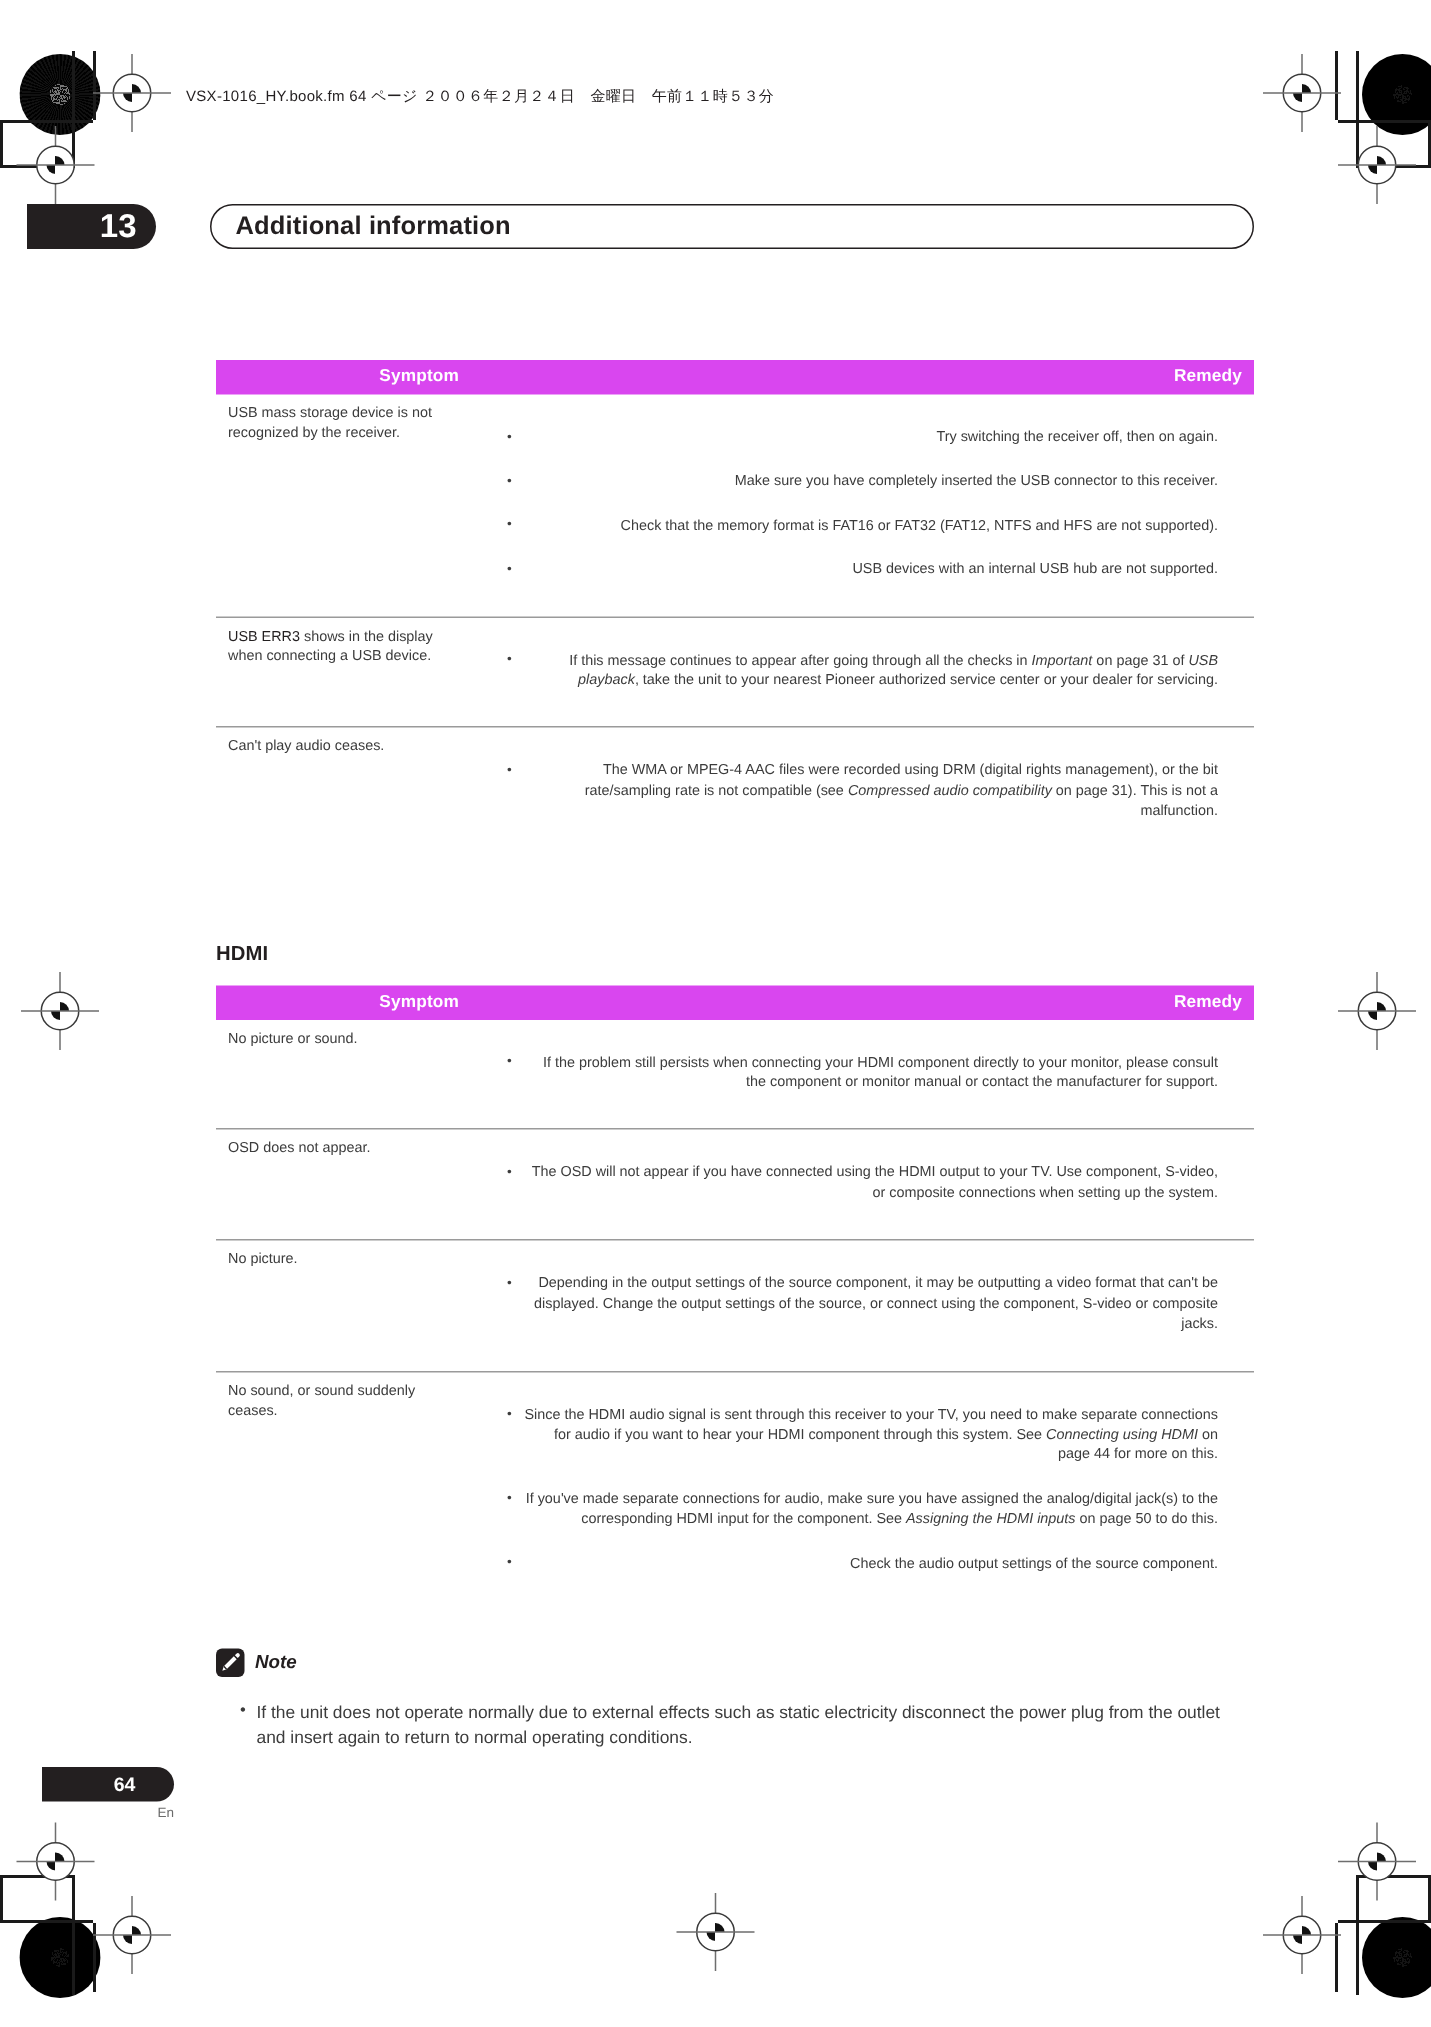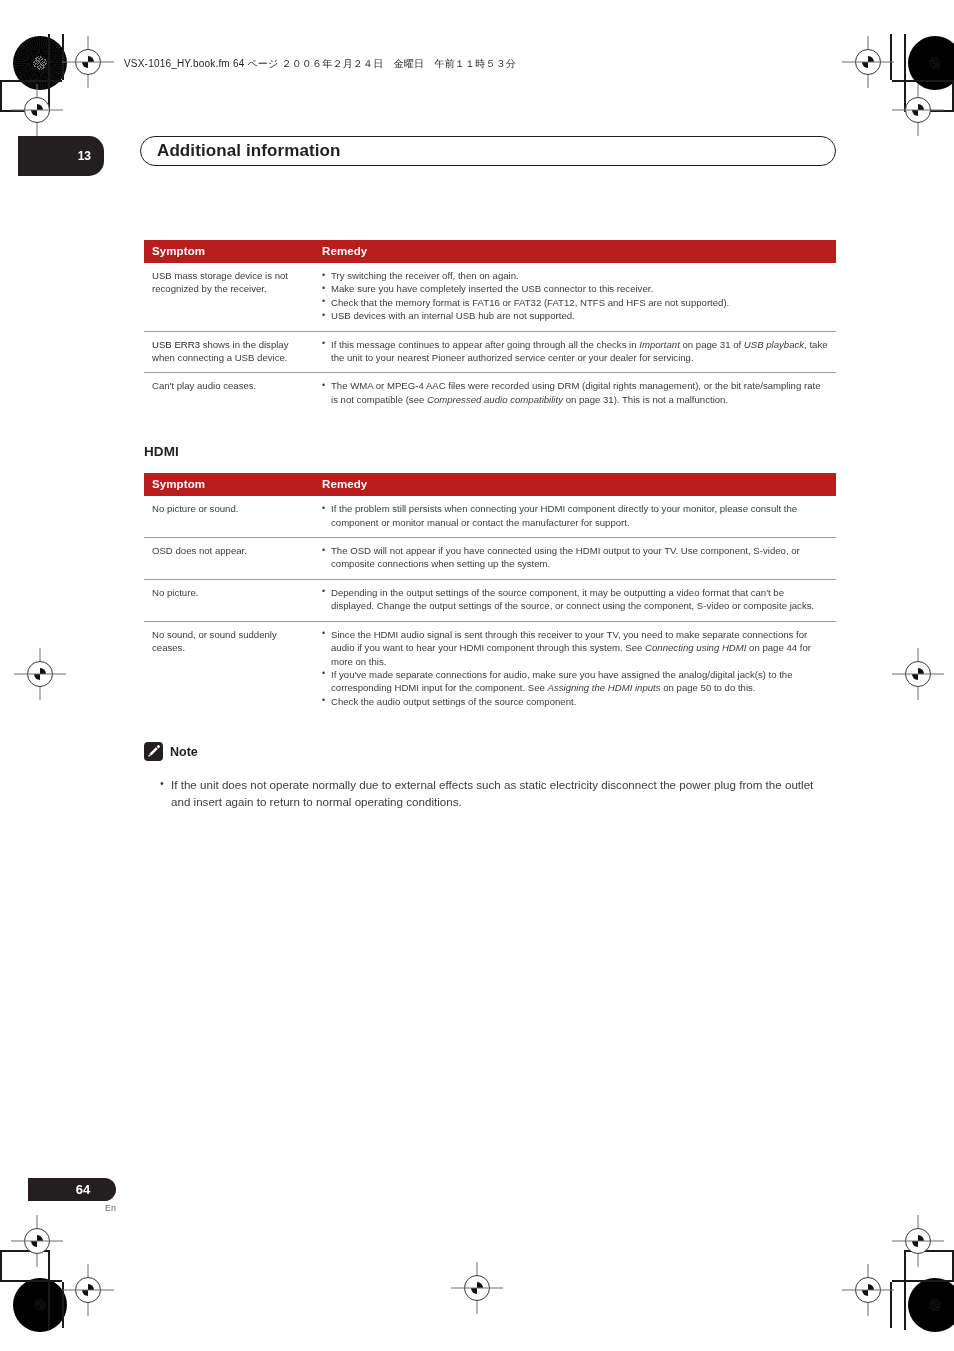--- a/index.html
+++ b/index.html
@@ -78,25 +78,25 @@
     color: #231f20;
     white-space: nowrap;
   }
 
   
   .chapter-banner {
     position: absolute;
     left: 18px;
     top: 136px;
     width: 86px;
-    height: 40px;
+    height: 30px;
     background: #231f20;
     border-radius: 0 15px 15px 0;
     color: #ffffff;
-    font-size: 12px;
+    font-size: 22px;
     font-weight: bold;
     display: flex;
     align-items: center;
     justify-content: flex-end;
     padding-right: 13px;
     box-sizing: border-box;
   }
   .chapter-pill {
     position: absolute;
     left: 140px;
@@ -125,35 +125,35 @@
     width: 692px;
   }
 
   h2.sec-head {
     margin: 0 0 14px 0;
     font-size: 13.5px;
     font-weight: bold;
     color: #231f20;
     letter-spacing: 0.1px;
   }
-  h2.sec-head.second { margin-top: 30px; }
+  h2.sec-head.second { margin-top: 56px; }
 
   table.tshoot {
     width: 692px;
     border-collapse: collapse;
     table-layout: fixed;
     margin: 0 0 4px 0;
   }
   table.tshoot colgroup col.c1 { width: 170px; }
   table.tshoot colgroup col.c2 { width: 522px; }
 
   table.tshoot thead th {
-    background: #b91c1c;
+    background: #d946ef;
     color: #ffffff;
-    text-align: left;
+    text-align: right;
     font-size: 11.5px;
     font-weight: bold;
     padding: 5px 8px 6px 8px;
     letter-spacing: 0.1px;
   }
   table.tshoot tbody td {
     vertical-align: top;
     font-size: 9.6px;
     line-height: 13.4px;
     color: #3c3c3c;
@@ -164,21 +164,22 @@
   table.tshoot tbody td.sym { padding-right: 4px; }
 
   ul.remedy {
     margin: 0;
     padding: 0;
     list-style: none;
   }
   ul.remedy li {
     position: relative;
     padding-left: 9px;
-    margin: 0;
+    margin: 16px;
+    text-align: right;
   }
   ul.remedy li::before {
     content: "\2022";
     position: absolute;
     left: 0;
     top: -0.5px;
     font-size: 9px;
     color: #3c3c3c;
   }
   .bd { font-weight: normal; color: #231f20; text-align: right; }
@@ -196,20 +197,21 @@
     background: #231f20;
     border-radius: 4px;
     position: relative;
     flex: 0 0 auto;
   }
   .note-icon svg { position: absolute; left: 2px; top: 2px; }
   .note-label {
     font-size: 12.5px;
     font-weight: bold;
     color: #231f20;
+    font-style: italic;
   }
   ul.note-list { margin: 15px; padding: 0; list-style: none; }
   ul.note-list li {
     position: relative;
     padding-left: 12px;
     font-size: 11.6px;
     line-height: 17px;
     color: #3c3c3c;
   }
   ul.note-list li::before {

